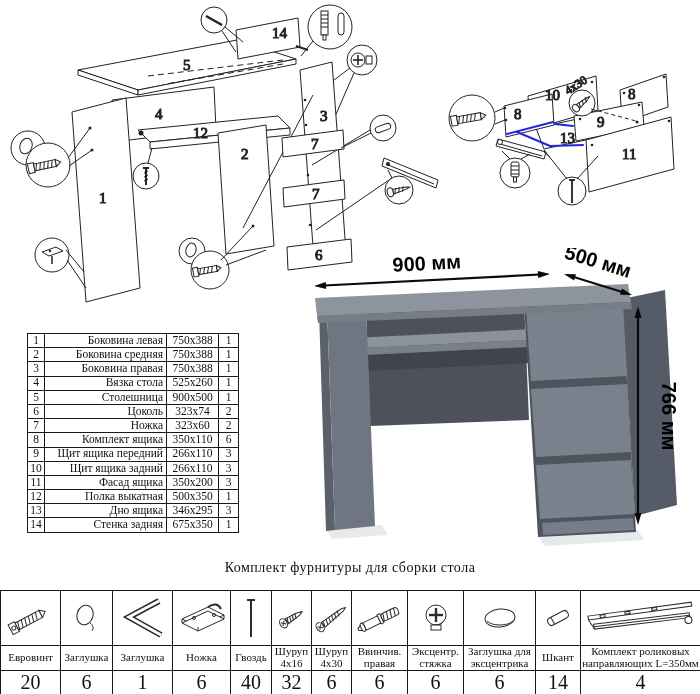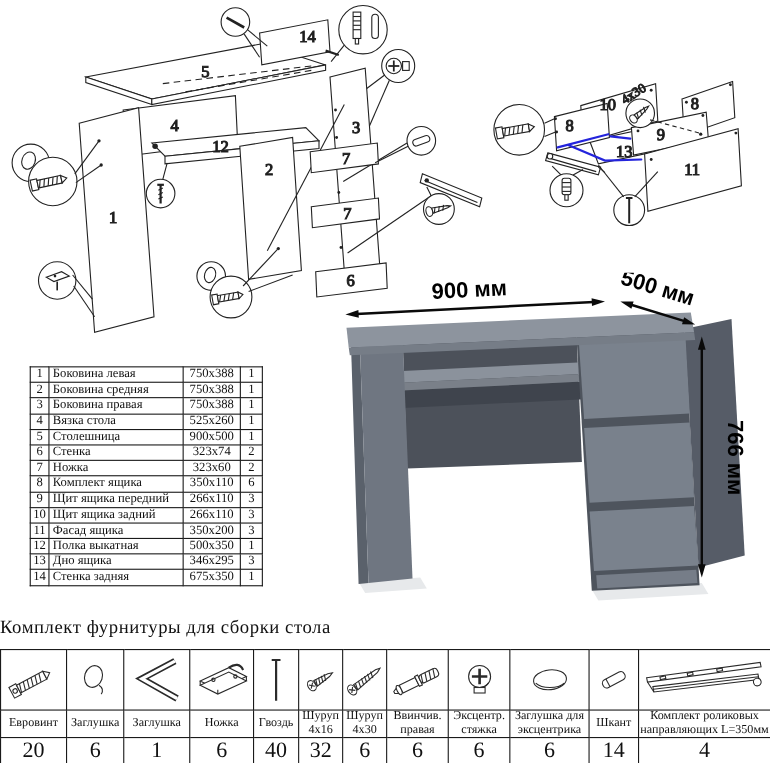--- a/index.html
+++ b/index.html
@@ -7,24 +7,24 @@
         font-family:"Liberation Serif",serif;color:#111;}
   .page svg{position:absolute;}
   #svgL{left:0;top:0;}
   #svgR{left:440px;top:0;}
   #svgD{left:300px;top:248px;}
   svg text{font-family:"Liberation Serif",serif;font-size:15px;fill:#111;}
   svg text.small{font-size:12px;}
   svg text.dim{font-family:"Liberation Sans",sans-serif;font-weight:bold;font-size:20px;fill:#000;}
   .parts{position:absolute;left:27px;top:333px;border-collapse:collapse;table-layout:fixed;
          font-size:11.5px;line-height:1;}
-  .parts td{border:1px solid #1a1a1a;padding:0 3px;height:13.2px;white-space:nowrap;overflow:hidden;}
+  .parts td{border:1px solid #1a1a1a;padding:0 3px;height:13.2px;white-space:nowrap;overflow:hidden;text-align:right;}
   .parts td.c-num,.parts td.c-size,.parts td.c-qty{text-align:center;padding:0 1px;}
-  .hw-title{position:absolute;left:0;top:560px;width:700px;text-align:left;
-            font-size:17px;letter-spacing:.5px;}
+  .hw-title{position:absolute;left:0;top:560px;width:700px;text-align:center;
+            font-size:14px;letter-spacing:.5px;}
   .hw{position:absolute;left:0;top:590px;width:700px;border-collapse:collapse;table-layout:fixed;}
   .hw td{border:1px solid #1a1a1a;text-align:center;vertical-align:middle;padding:0;overflow:hidden;}
   .hw tr.icon-row td{height:54px;}
   .hw tr.label-row td{height:24px;font-size:11px;line-height:1.08;white-space:pre-line;}
   .hw tr.qty-row td{height:22px;font-size:20px;}
   .hw svg{position:static;display:inline-block;vertical-align:middle;}
 </style>
 </head>
 <body>
 
@@ -400,21 +400,21 @@
         <td class="c-qty">1</td>
       </tr>
       <tr>
         <td class="c-num">5</td>
         <td>Столешница</td>
         <td class="c-size">900x500</td>
         <td class="c-qty">1</td>
       </tr>
       <tr>
         <td class="c-num">6</td>
-        <td>Стенка</td>
+        <td>Цоколь</td>
         <td class="c-size">323x74</td>
         <td class="c-qty">2</td>
       </tr>
       <tr>
         <td class="c-num">7</td>
         <td>Ножка</td>
         <td class="c-size">323x60</td>
         <td class="c-qty">2</td>
       </tr>
       <tr>

